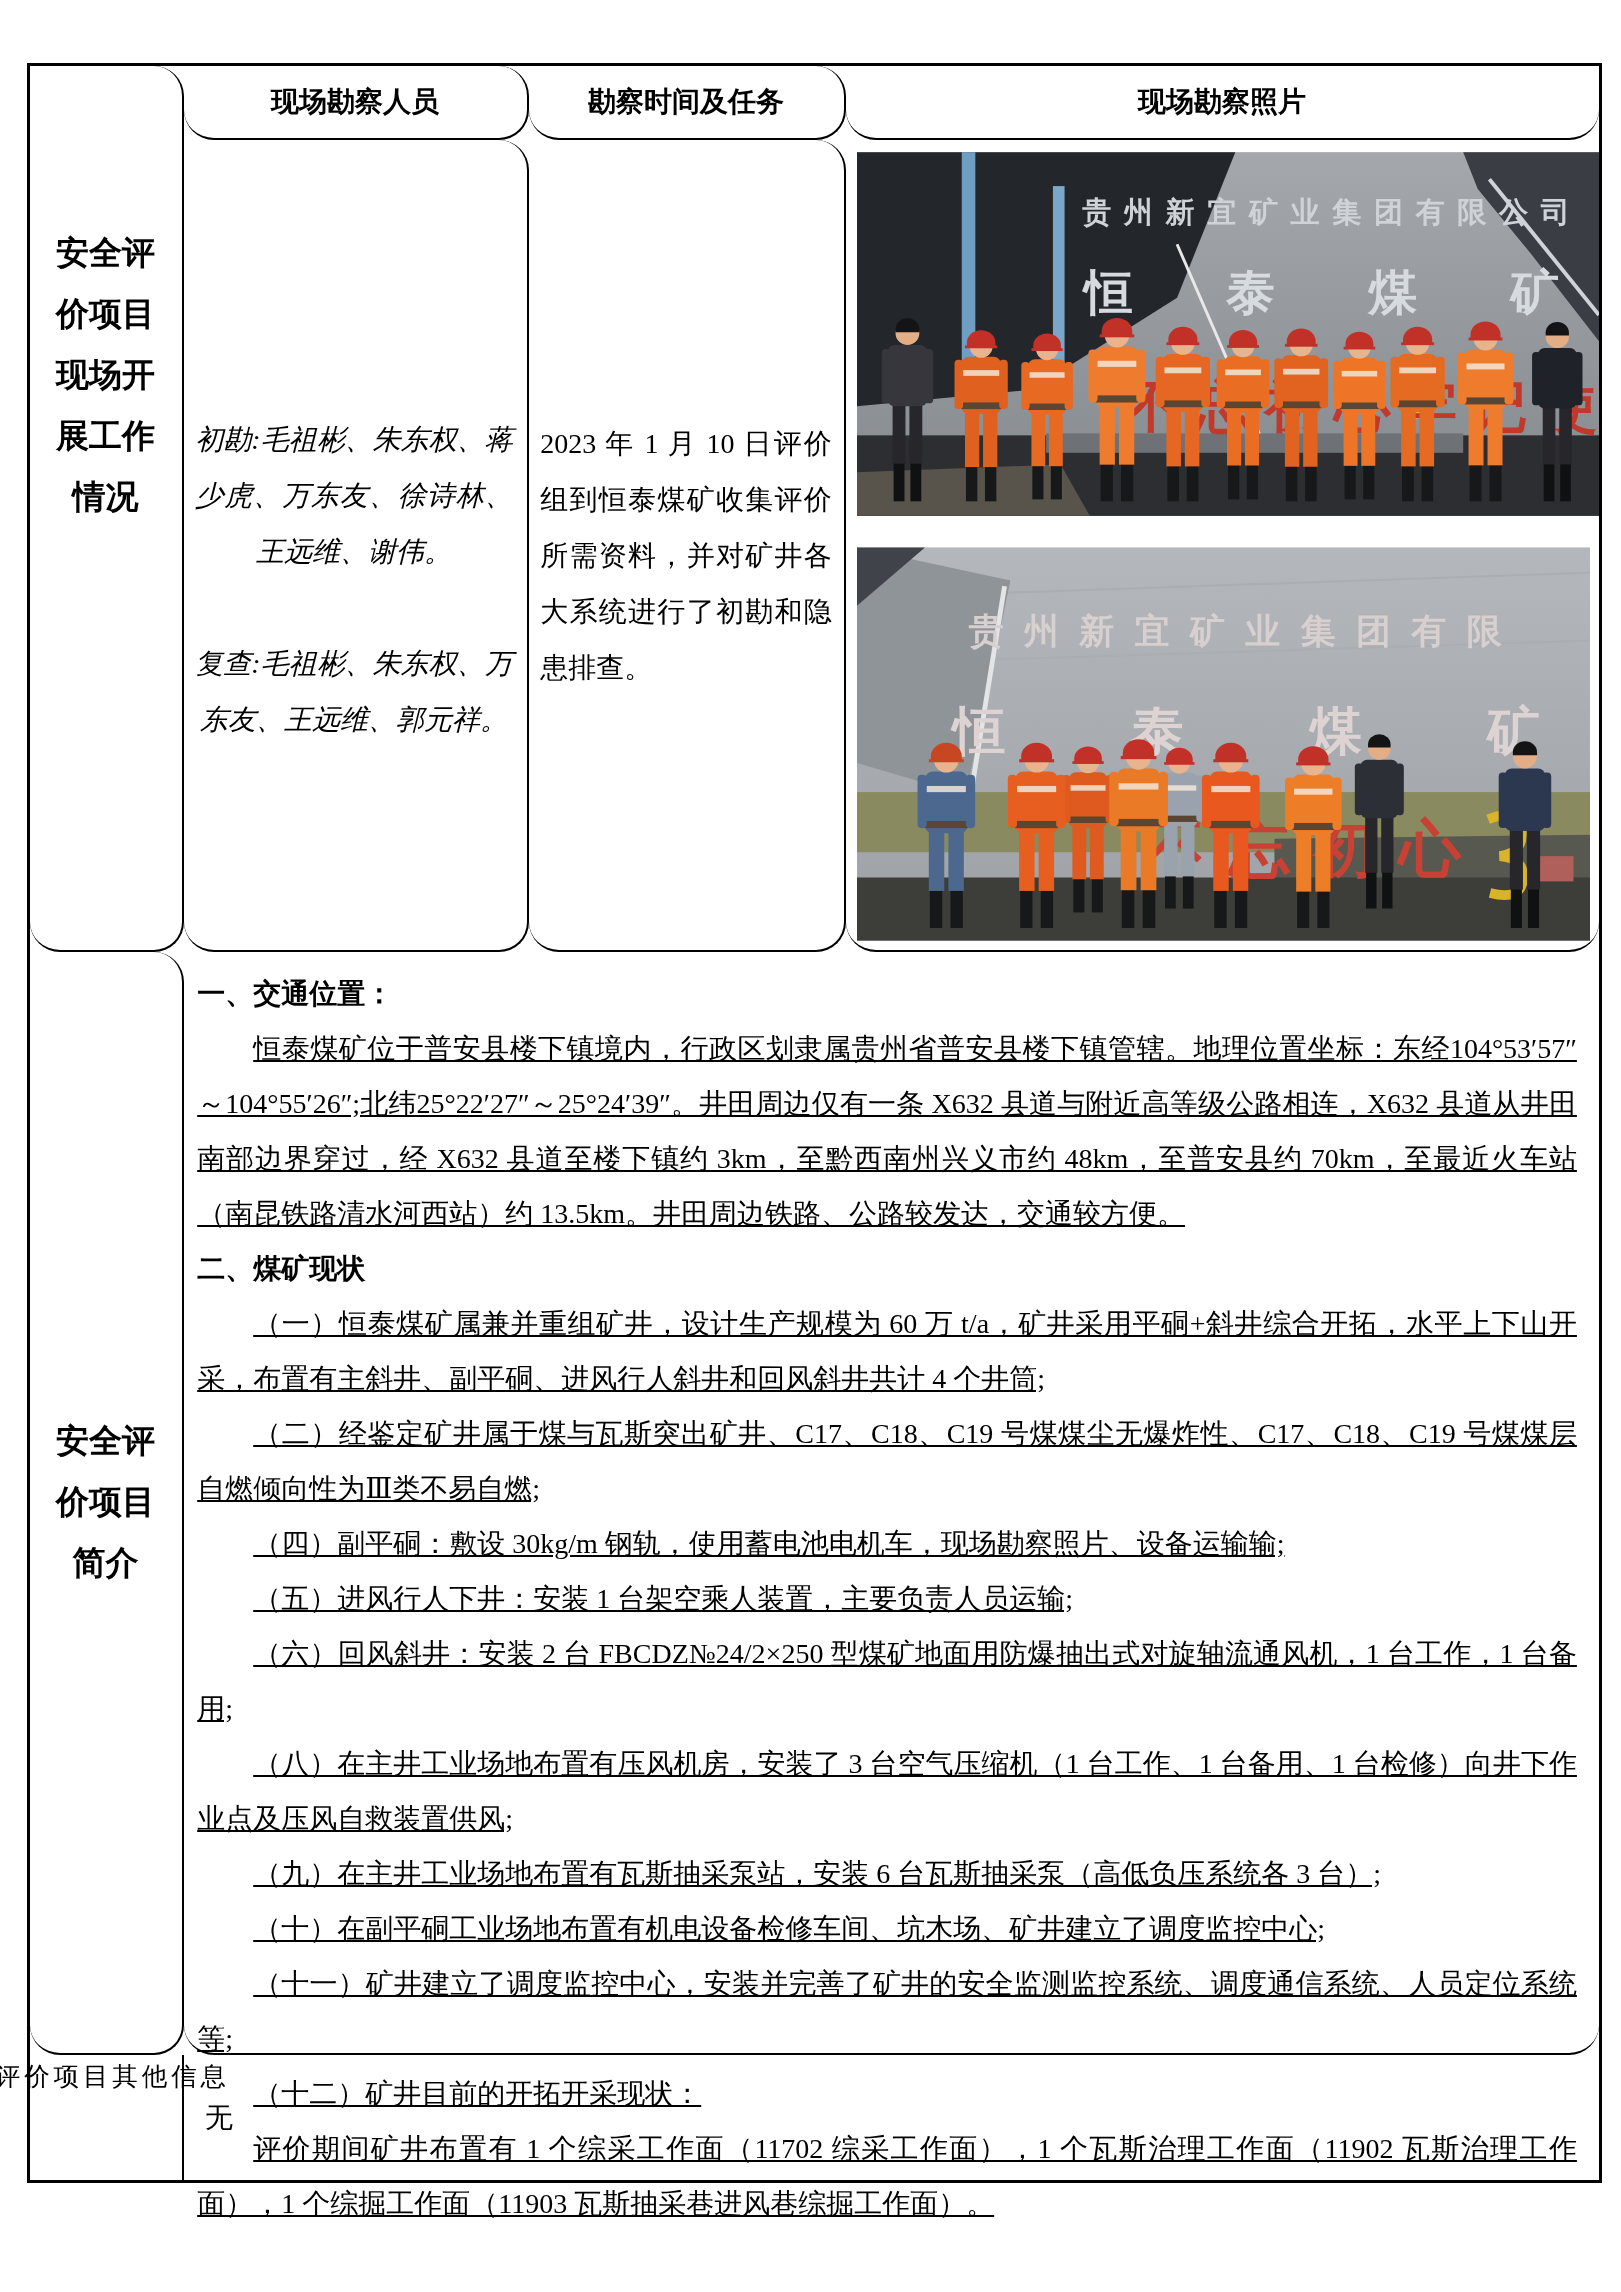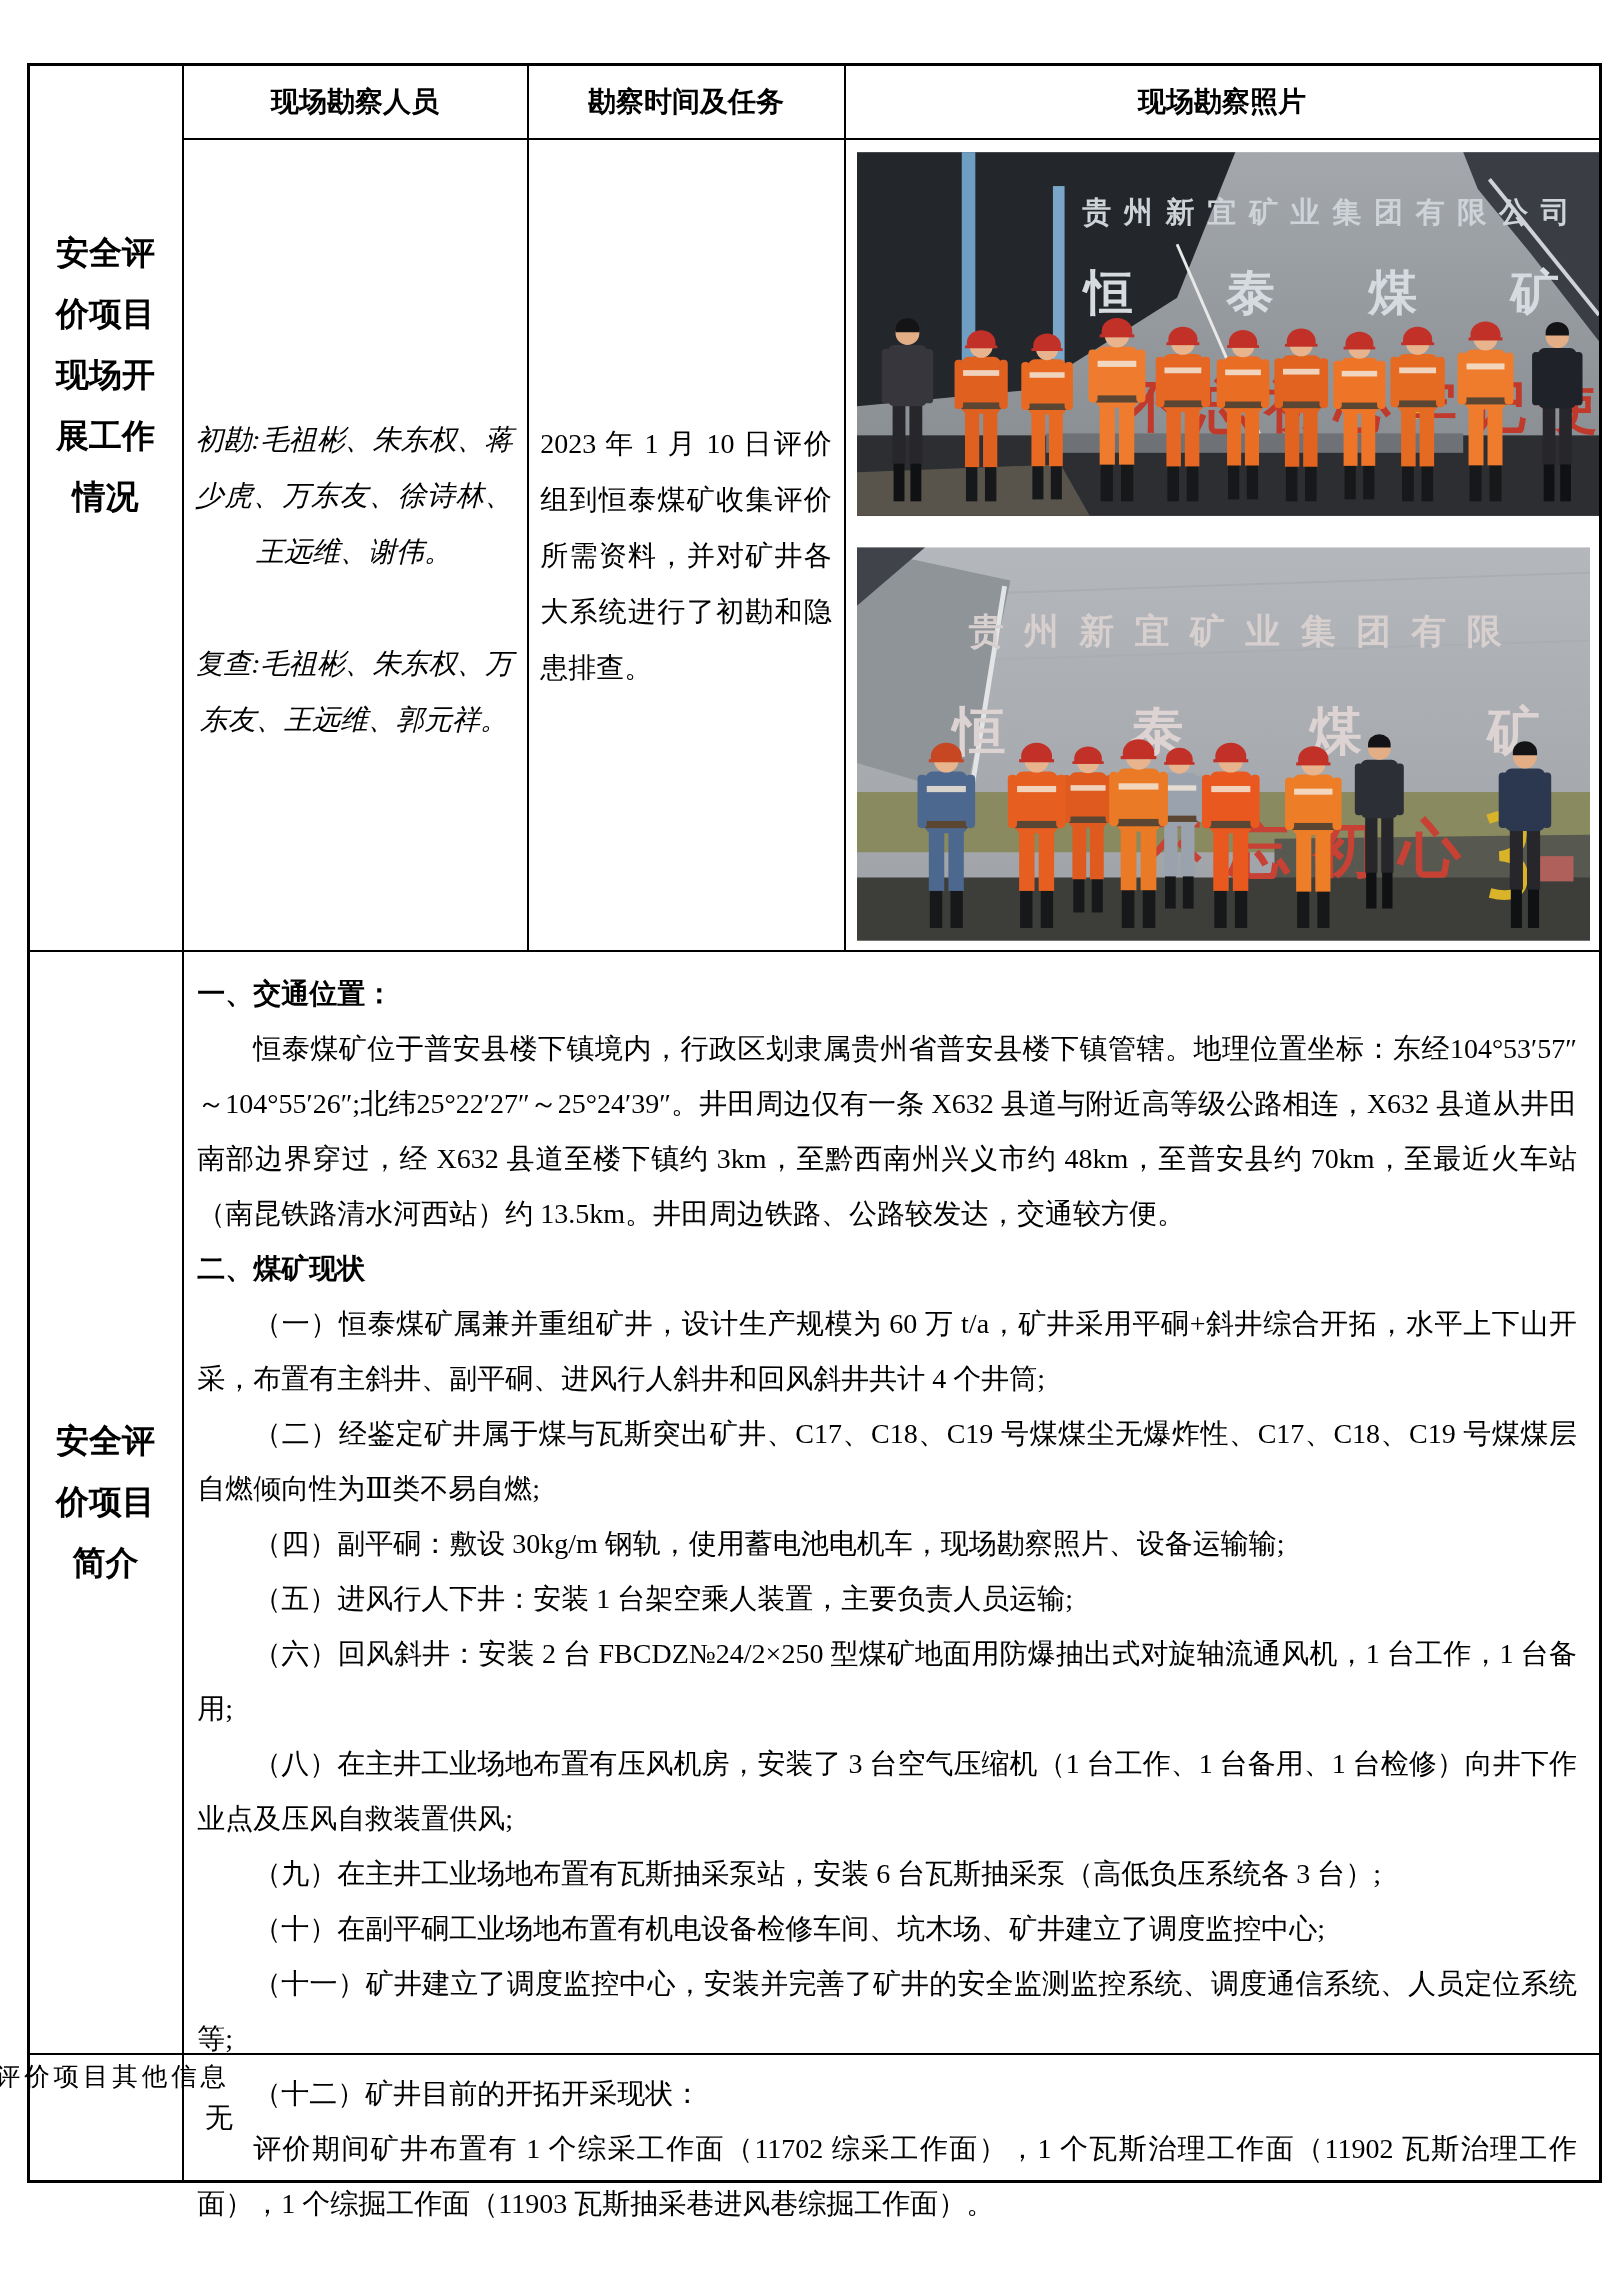--- a/index.html
+++ b/index.html
@@ -10,21 +10,21 @@
   }
   .doc-table{
     position:absolute;left:26.5px;top:63px;width:1575px;height:2120px;
     box-sizing:border-box;border:3.9px solid #000;
     display:grid;
     grid-template-columns:154px 345px 317px 1fr;
     grid-template-rows:74px 812px 1103px 1fr;
   }
   .cell{box-sizing:border-box;min-width:0;min-height:0;}
   .br{border-right:2.9px solid #000;}
-  .bb{border-bottom:2.9px solid #000;}
+  .bb{border-bottom:2.9px solid #000;border-radius:30px;}
 
   
   .cell-a{grid-column:1;grid-row:1/3;display:flex;flex-direction:column;align-items:center;padding-top:157px;}
   .cell-b{grid-column:1;grid-row:3;display:flex;flex-direction:column;align-items:center;justify-content:center;}
   .cell-c{grid-column:1;grid-row:4;display:flex;flex-direction:row;justify-content:center;padding-left:13.7px;}
   .label-line{font-weight:bold;font-size:33px;line-height:61px;white-space:nowrap;}
   .label-line.small{font-size:25.5px;line-height:44px;letter-spacing:3.9px;font-weight:normal;}
 
   .header-cell{display:flex;align-items:center;justify-content:center;
     font-weight:bold;font-size:28px;}
@@ -40,21 +40,21 @@
   .time-cell p{margin:0;text-align:justify;}
 
   .photos-cell{grid-column:4;grid-row:2;padding:9.8px 0 0 11.8px;}
   .photo1{width:742px;height:368px;display:block;}
   .photo2{width:733px;height:394px;display:block;margin-top:29px;}
 
   .intro-cell{grid-column:2/5;grid-row:3;padding:13.7px 21.6px 0 13.7px;
     font-size:28px;line-height:55px;}
   .intro-cell p{margin:0;text-align:justify;}
   .intro-cell .hd{font-weight:bold;font-family:"Liberation Sans","DejaVu Sans",sans-serif;}
-  .intro-cell .para{text-indent:2em;}
+  .intro-cell .para{text-indent:2em;text-decoration:underline;}
 
   .other-cell{grid-column:2/5;grid-row:4;display:flex;align-items:center;padding-left:21.6px;
     font-size:28px;}
   .other-cell p{margin:0;}
 
   svg text{font-family:"Liberation Serif","DejaVu Serif",serif;}
 </style>
 </head>
 <body>
 

